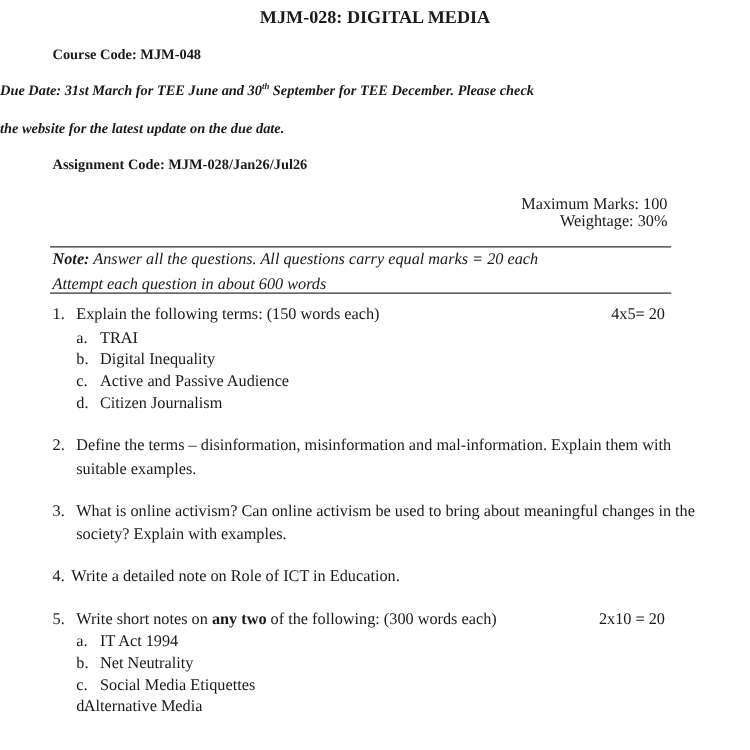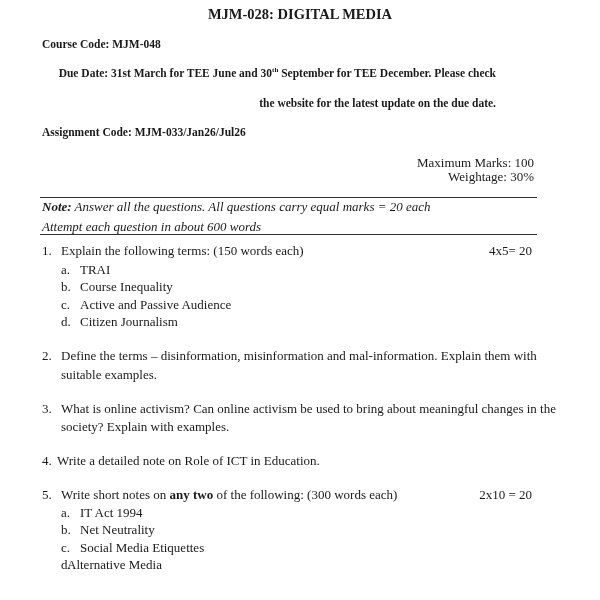--- a/index.html
+++ b/index.html
@@ -2,60 +2,60 @@
 <html><head>
 <meta charset="utf-8">
 <style>
   html, body { margin:0; padding:0; background:#ffffff; }
   body { width:600px; height:600px; position:relative; overflow:hidden;
          font-family:"Liberation Serif", "DejaVu Serif", serif; color:#1a1a1a; }
   .abs { position:absolute; white-space:nowrap; }
   .title { left:0; width:600px; top:6px; text-align:center; font-weight:bold; font-size:14.5px; }
   .bold12 { font-weight:bold; font-size:11.5px; }
   .reg { font-size:13px; }
-  .center { left:0; width:496px; text-align:right; }
+  .center { left:0; width:496px; text-align:left;font-style:italic; }
   .right { text-align:right; }
   .hr { position:absolute; left:40px; width:497px; height:1px; background:#333; }
   .note { font-style:italic; font-size:13px; }
   .note b { font-style:italic; }
   sup { font-size:7px; vertical-align:super; line-height:0; }
 </style>
 </head>
 <body>
 
 <div>
 
   <div class="abs title">MJM-028: DIGITAL MEDIA</div>
 
   <div class="abs bold12" style="left:42px; top:38px;">Course Code: MJM-048</div>
 
   <div class="abs bold12 center" style="top:67px;"><span>Due Date: 31st March for TEE June and 30</span><sup>th</sup><span> September for TEE December. Please check</span></div>
 
   <div class="abs bold12 center" style="top:97px;">the website for the latest update on the due date.</div>
 
-  <div class="abs bold12" style="left:42px; top:126px;">Assignment Code: MJM-033/Jan26/Jul26</div>
+  <div class="abs bold12" style="left:42px; top:126px;">Assignment Code: MJM-028/Jan26/Jul26</div>
 
   <div class="abs reg right" style="right:66px; top:155px;">Maximum Marks: 100</div>
   <div class="abs reg right" style="right:66px; top:169px;">Weightage: 30%</div>
 
   <div class="hr" style="top:197px;"></div>
 
   <div class="abs note" style="left:42px; top:199px;"><b>Note:</b><span> Answer all the questions. All questions carry equal marks = 20 each</span></div>
   <div class="abs note" style="left:42px; top:219px;">Attempt each question in about 600 words</div>
 
   <div class="hr" style="top:234px;"></div>
 
   <div>
     <div class="abs reg" style="left:42px; top:243px;">1.</div>
     <div class="abs reg" style="left:61px; top:243px;">Explain the following terms: (150 words each)</div>
     <div class="abs reg right" style="right:68px; top:243px;">4x5= 20</div>
     <div class="abs reg" style="left:61px; top:262px;">a.</div>
     <div class="abs reg" style="left:80px; top:262px;">TRAI</div>
     <div class="abs reg" style="left:61px; top:279px;">b.</div>
-    <div class="abs reg" style="left:80px; top:279px;">Course Inequality</div>
+    <div class="abs reg" style="left:80px; top:279px;">Digital Inequality</div>
     <div class="abs reg" style="left:61px; top:297px;">c.</div>
     <div class="abs reg" style="left:80px; top:297px;">Active and Passive Audience</div>
     <div class="abs reg" style="left:61px; top:314px;">d.</div>
     <div class="abs reg" style="left:80px; top:314px;">Citizen Journalism</div>
   </div>
 
   <div>
     <div class="abs reg" style="left:42px; top:348px;">2.</div>
     <div class="abs reg" style="left:61px; top:348px;">Define the terms – disinformation, misinformation and mal-information. Explain them with</div>
     <div class="abs reg" style="left:61px; top:367px;">suitable examples.</div>

